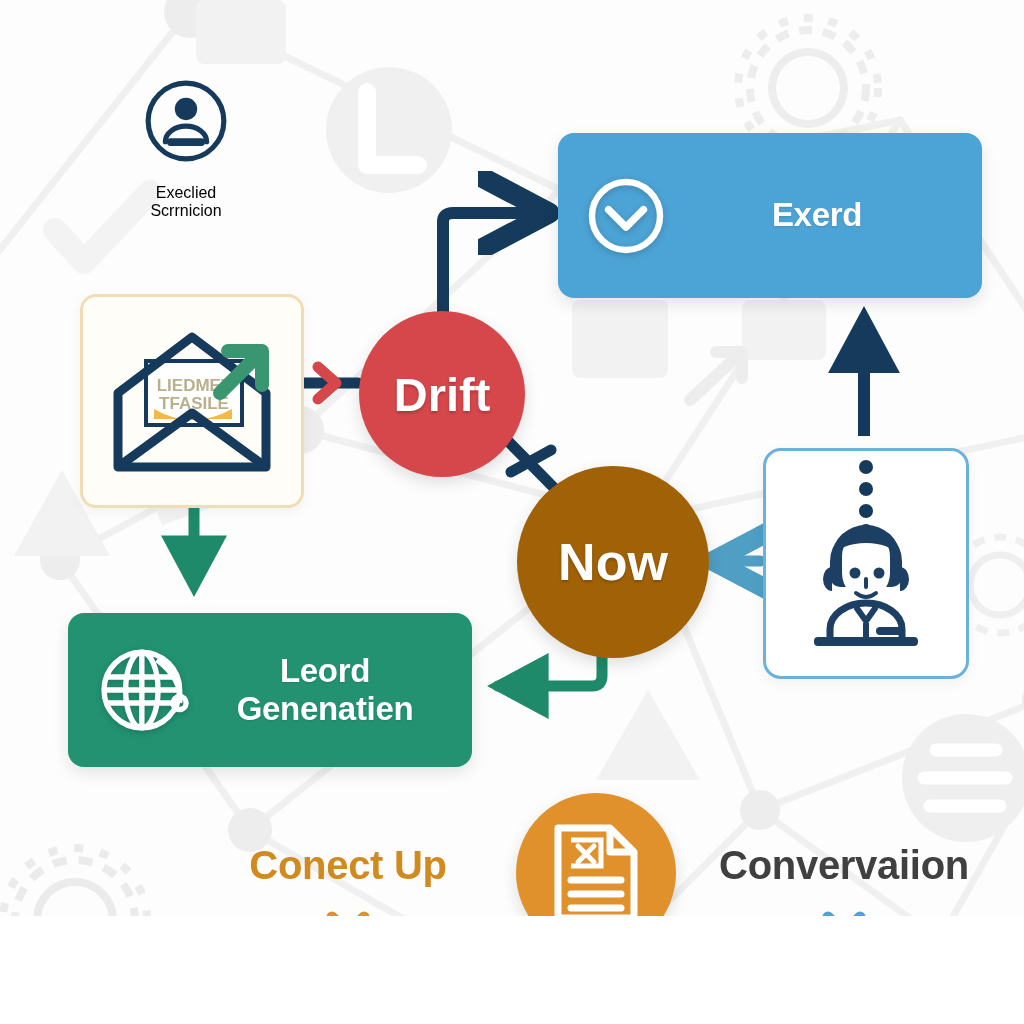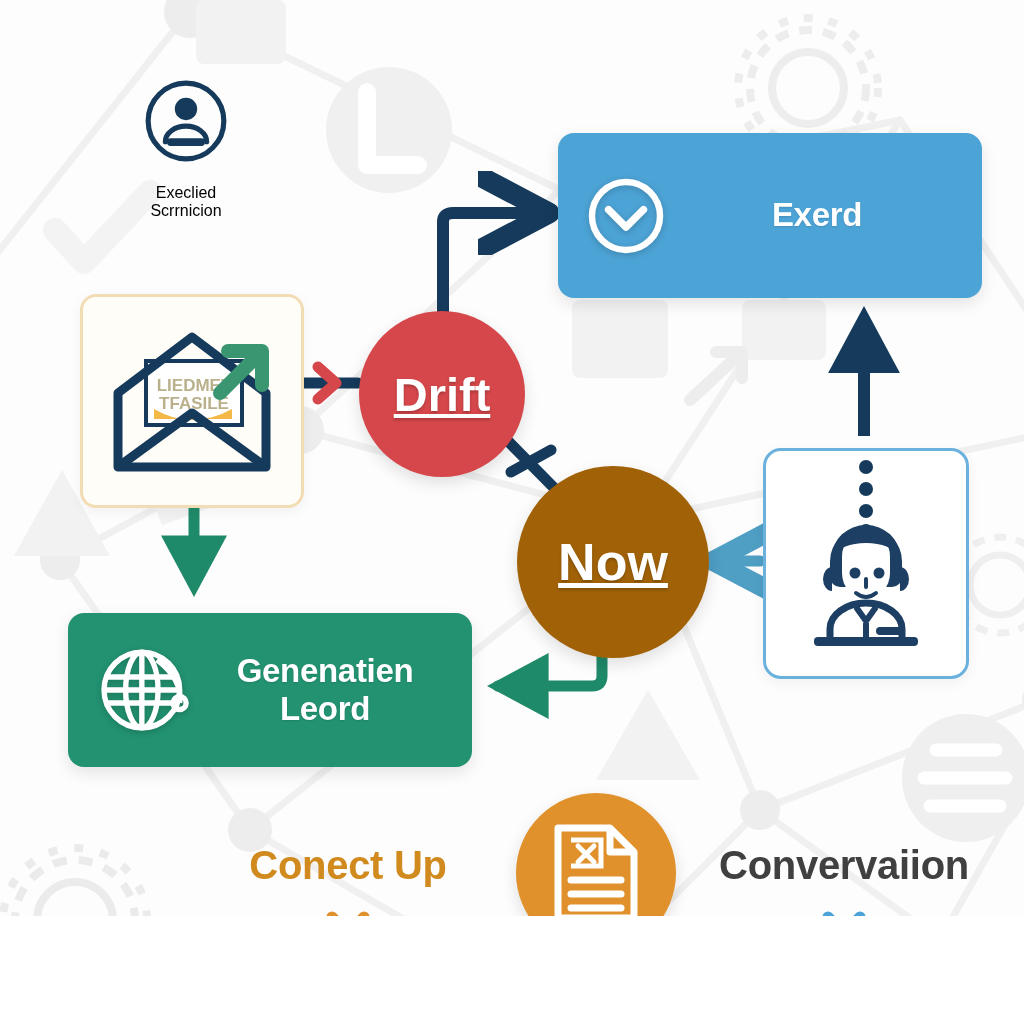--- a/index.html
+++ b/index.html
@@ -128,21 +128,20 @@
   .circle-node {
     position: absolute;
     border-radius: 50%;
     display: flex;
     align-items: center;
     justify-content: center;
     color: #ffffff;
     font-weight: bold;
     box-shadow: 0 6px 16px rgba(0,0,0,0.12);
     text-shadow: 0 2px 3px rgba(0,0,0,0.22);
-    text-decoration: underline;
   }
   #circle-drift {
     left: 359px;
     top: 311px;
     width: 166px;
     height: 166px;
     background: #d5474a;
     font-size: 47px;
   }
   #circle-now {
@@ -356,22 +355,22 @@
       <g fill="none" stroke="#ffffff" stroke-width="5">
         <circle cx="48" cy="50" r="35"></circle>
         <ellipse cx="48" cy="50" rx="15" ry="35"></ellipse>
         <path d="M15 38 h66 M13 50 h70 M15 62 h66"></path>
         <path d="M48 15 v70"></path>
       </g>
       <path d="M62 22 q24 18 21 40" fill="none" stroke="#ffffff" stroke-width="5"></path>
       <circle cx="83" cy="62" r="6" fill="none" stroke="#ffffff" stroke-width="5"></circle>
     </svg>
     <div class="box-label">
+      <div>Leord</div>
       <div>Genenatien</div>
-      <div>Leord</div>
     </div>
   </div>
 
   <div class="circle-node" id="circle-drift">Drift</div>
   <div class="circle-node" id="circle-now">Now</div>
 
   <div class="card-agent">
     <svg class="dots" width="22" height="74" viewBox="0 0 22 74" xmlns="http://www.w3.org/2000/svg">
       <g fill="#153a5b">
         <circle cx="11" cy="8" r="7"></circle>

